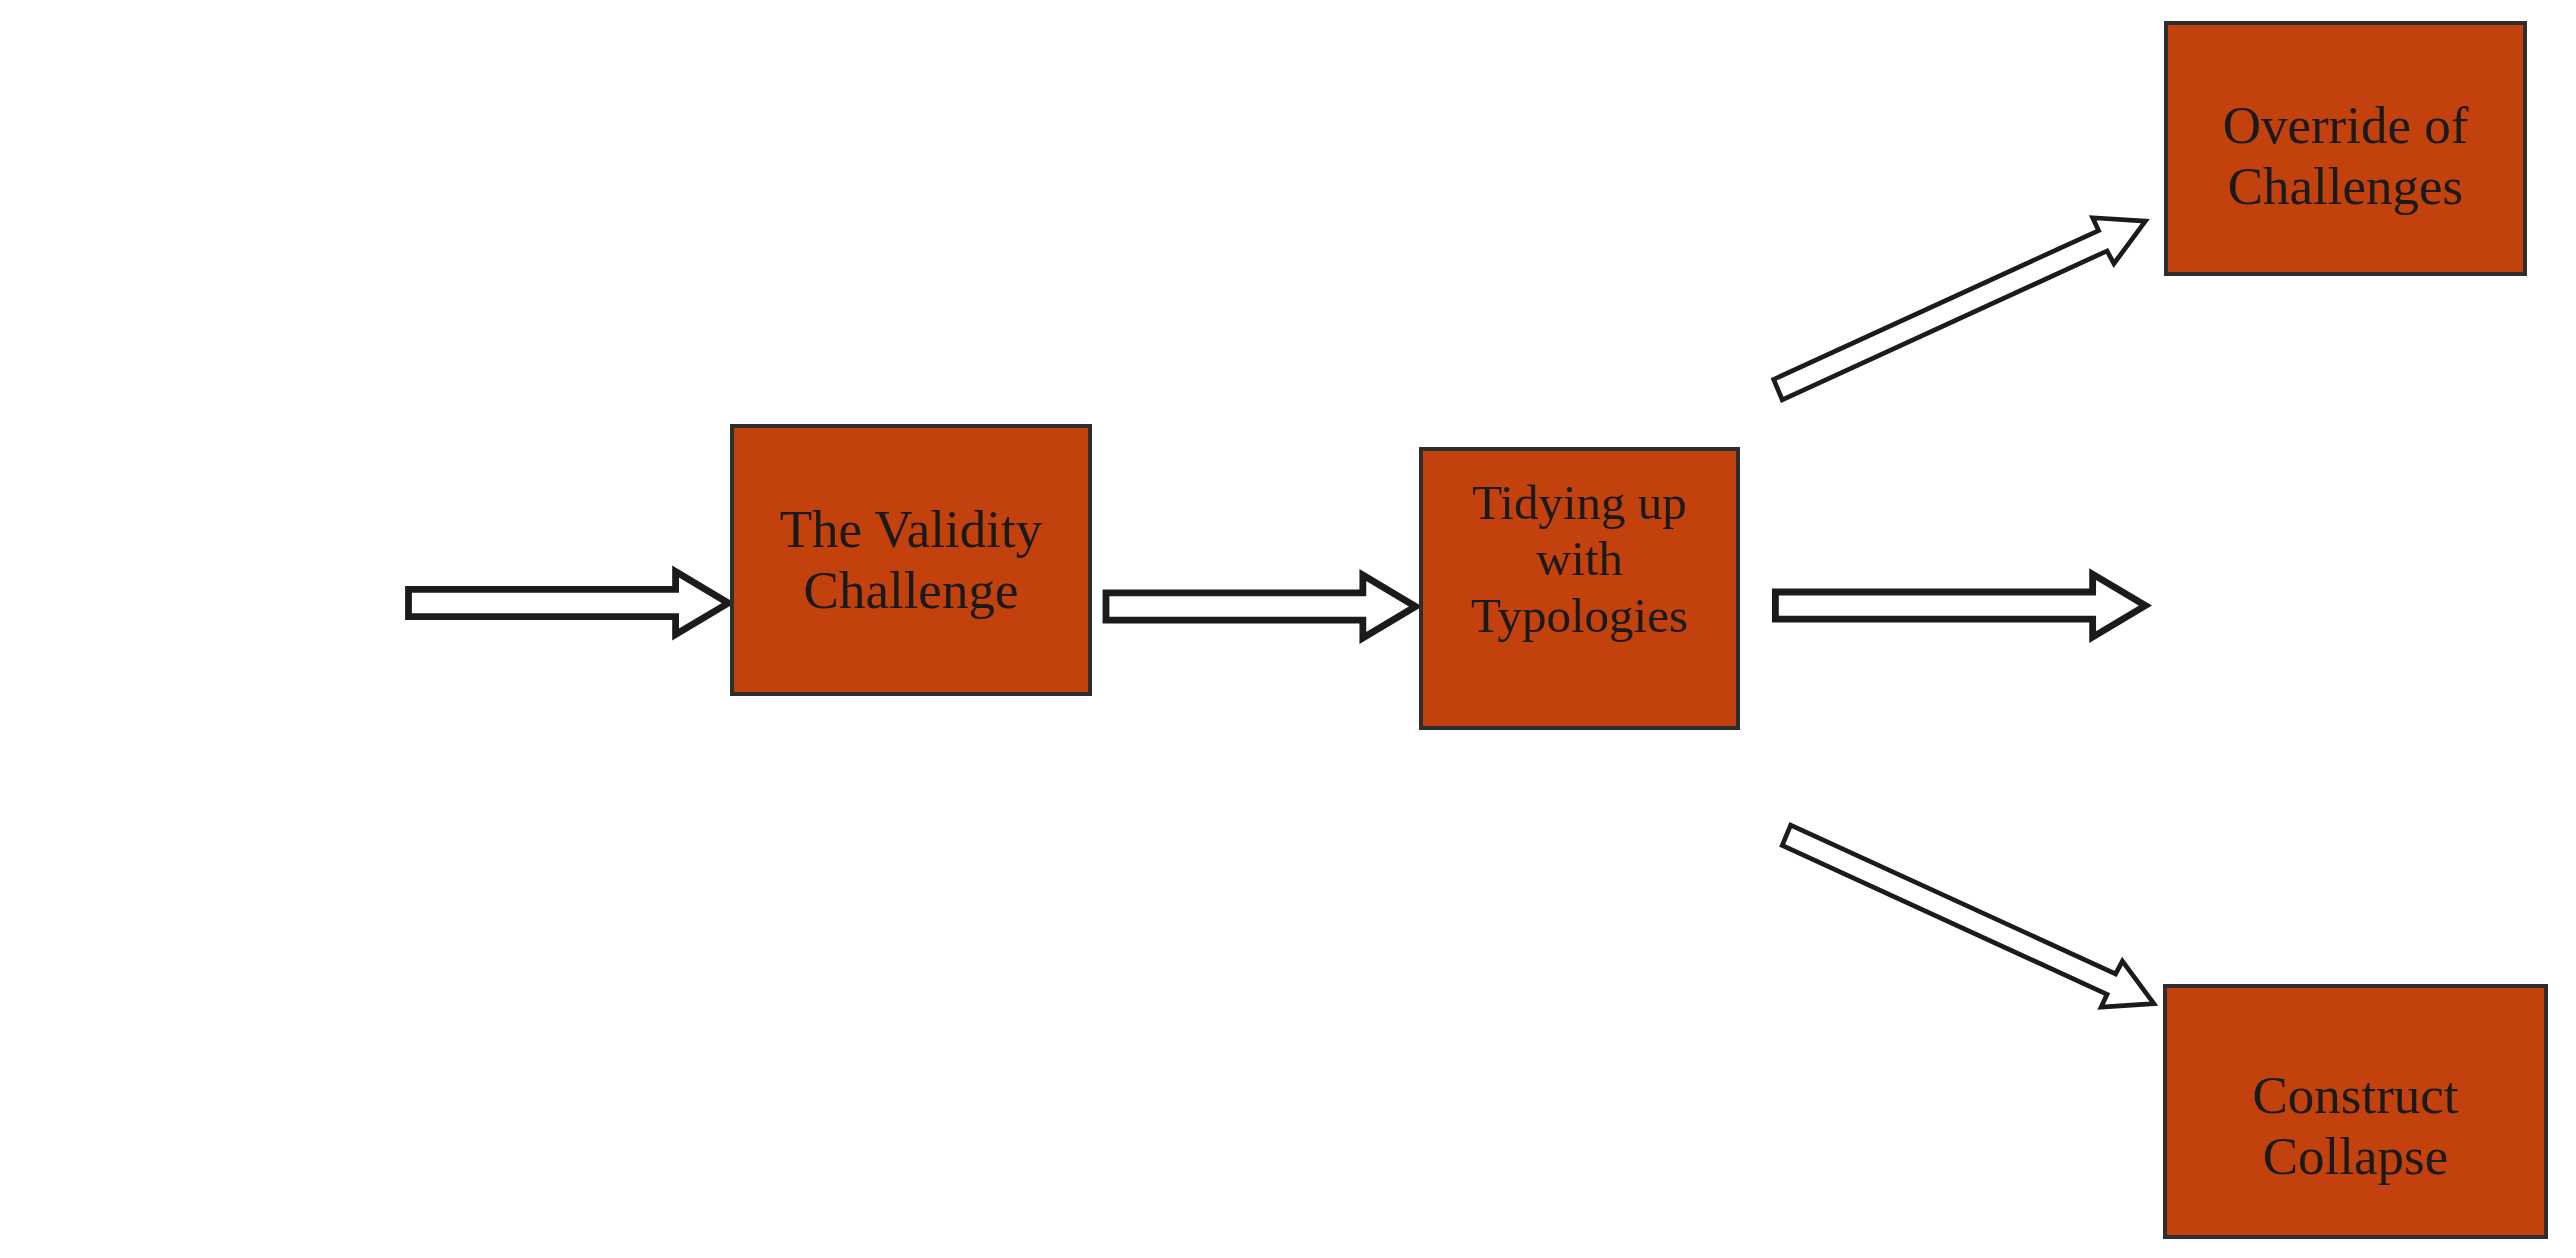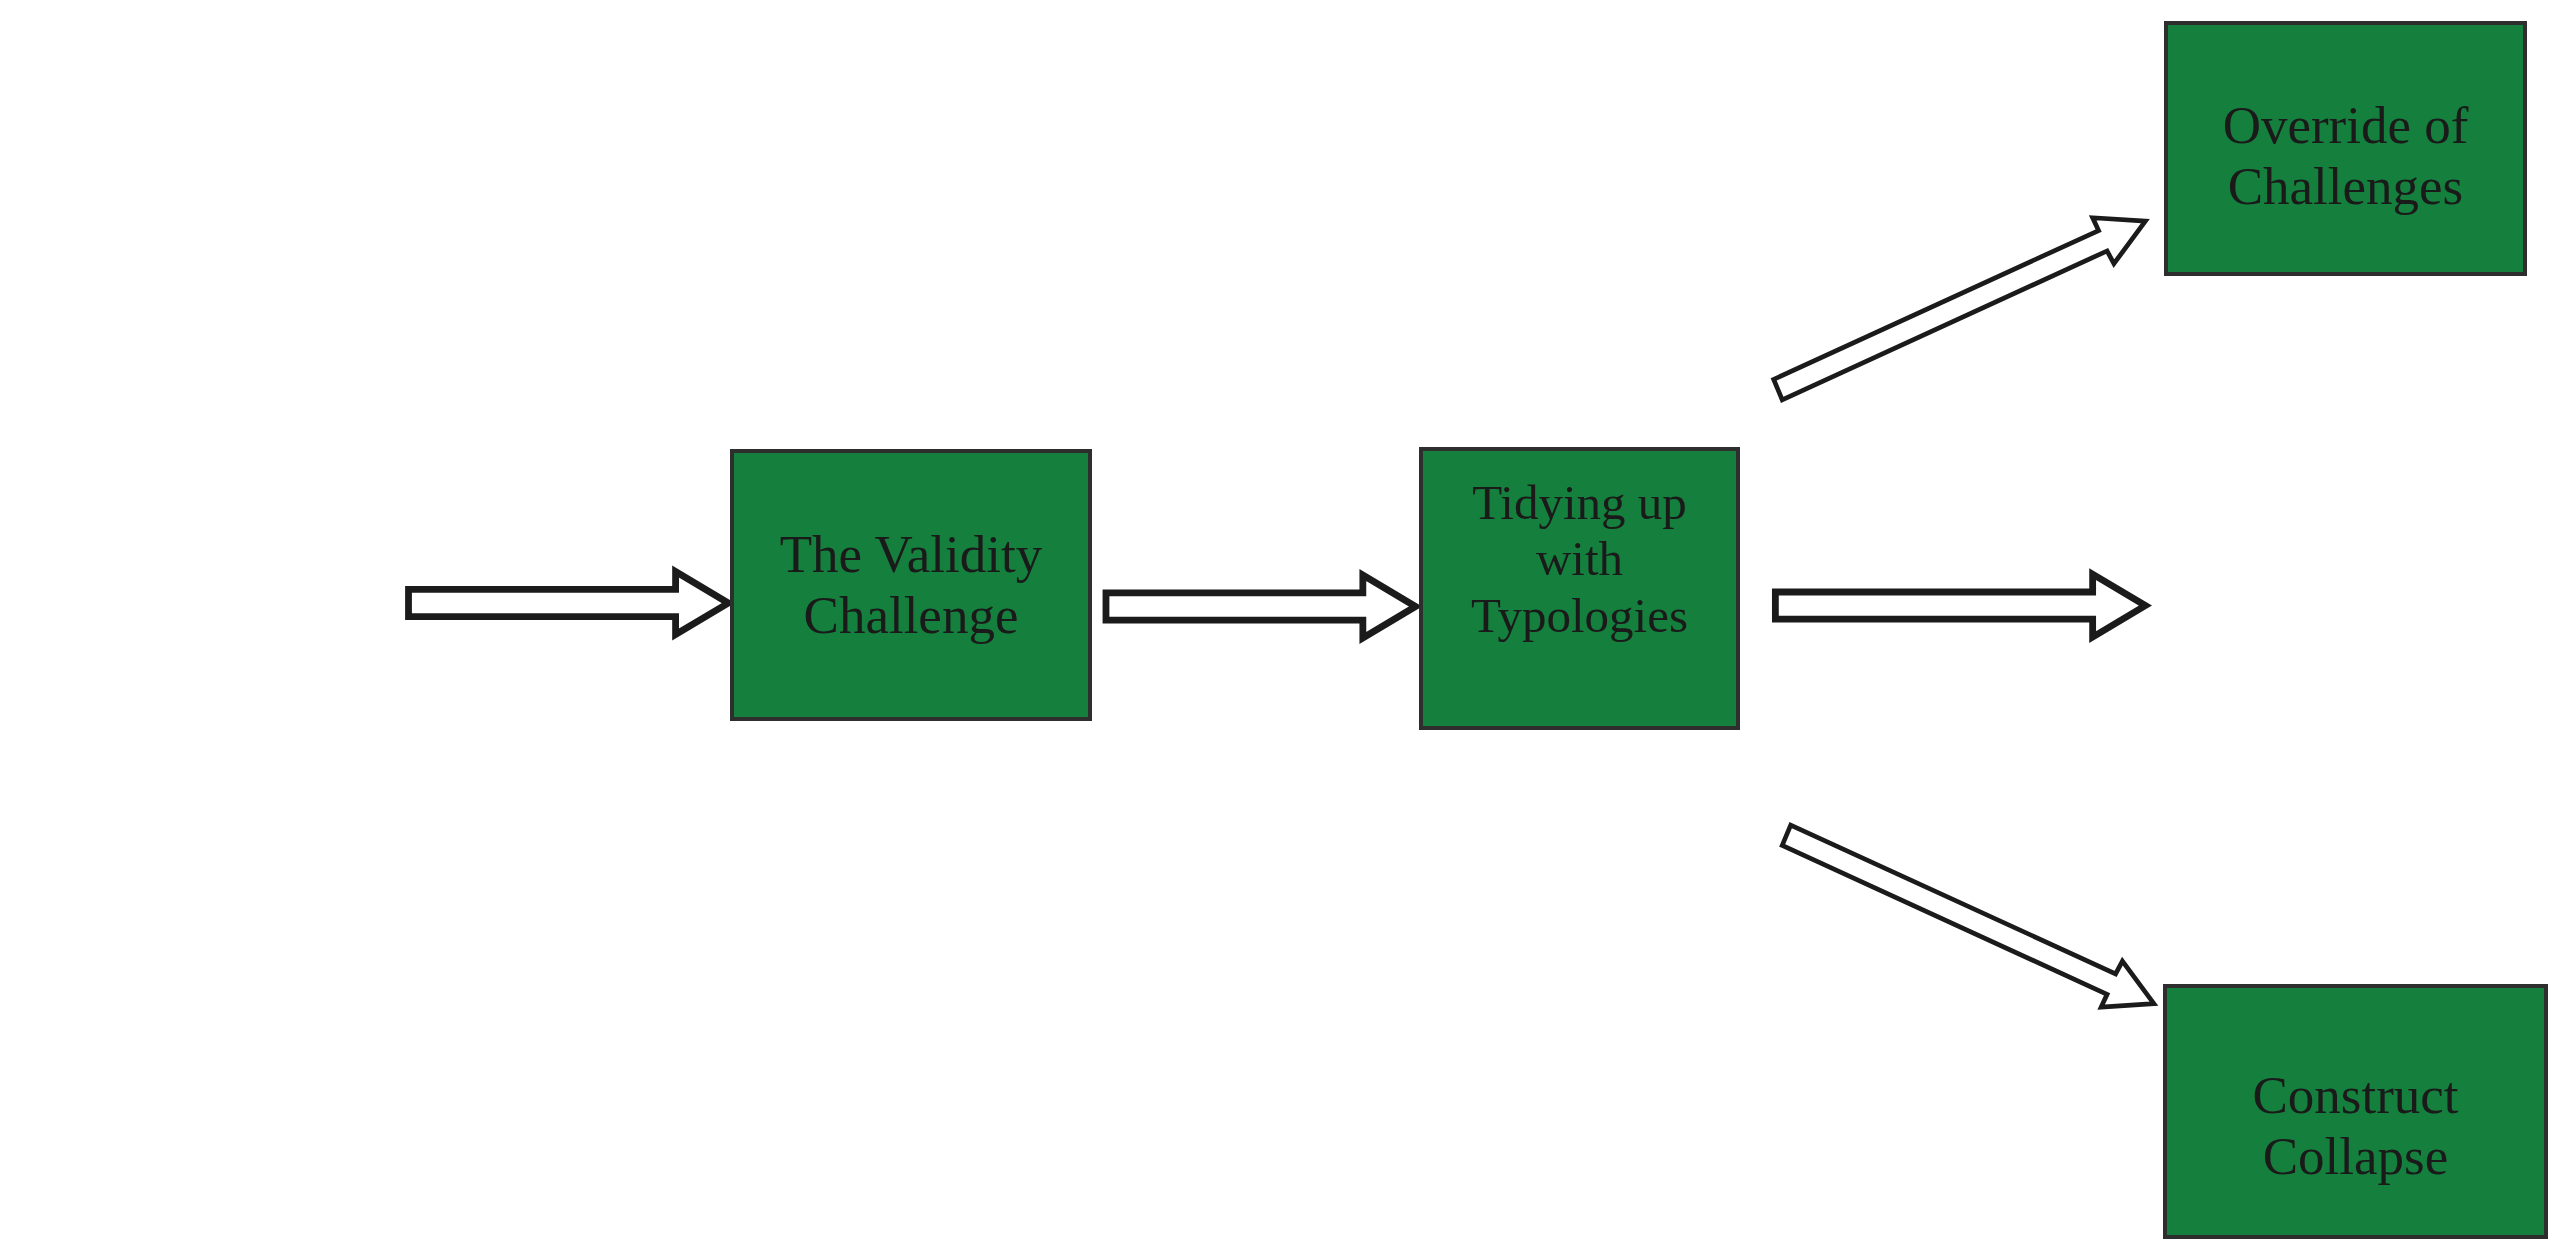--- a/index.html
+++ b/index.html
@@ -24,21 +24,21 @@
   .arrows polygon {
     fill: #ffffff;
     stroke: #1b1b1b;
     stroke-linejoin: miter;
   }
   .arrows polygon.h-arrow { stroke-width: 8; }
   .arrows polygon.d-arrow { stroke-width: 5.5; }
   .node {
     position: absolute;
     box-sizing: border-box;
-    background: #15803d;
+    background: #c2410c;
     border: 4.3px solid #2e2e2e;
     display: flex;
     align-items: center;
     justify-content: center;
     text-align: center;
   }
   .node .label {
     white-space: pre-line;
     color: #1a1a1a;
     font-size: 53px;
@@ -56,21 +56,21 @@
 
   <svg class="arrows" viewBox="0 0 3028 1479" xmlns="http://www.w3.org/2000/svg">
     <polygon class="h-arrow" points="480,693 794,693 794,672 856,709 794,746 794,725 480,725"></polygon>
     <polygon class="h-arrow" points="1300,697 1602,697 1602,676 1664,713 1602,750 1602,729 1300,729"></polygon>
     <polygon class="h-arrow" points="2087,696 2460,696 2460,675 2522,712 2460,749 2460,728 2087,728"></polygon>
     <polygon class="d-arrow" points="2095,470 2477,295 2485,310 2522,260 2460,256 2467,271 2085,446"></polygon>
     <polygon class="d-arrow" points="2095,994 2477,1169 2470,1184 2532,1180 2495,1130 2487,1145 2105,970"></polygon>
   </svg>
 
 
-  <div class="node node-validity" style="left:730px; top:449px; width:362px; height:272px;">
+  <div class="node node-validity" style="left:730px; top:424px; width:362px; height:272px;">
     <span class="label">The Validity
 Challenge</span>
   </div>
 
   <div class="node node-tidying" style="left:1419px; top:447px; width:321px; height:283px;">
     <span class="label">Tidying up
 with
 Typologies</span>
   </div>
 

